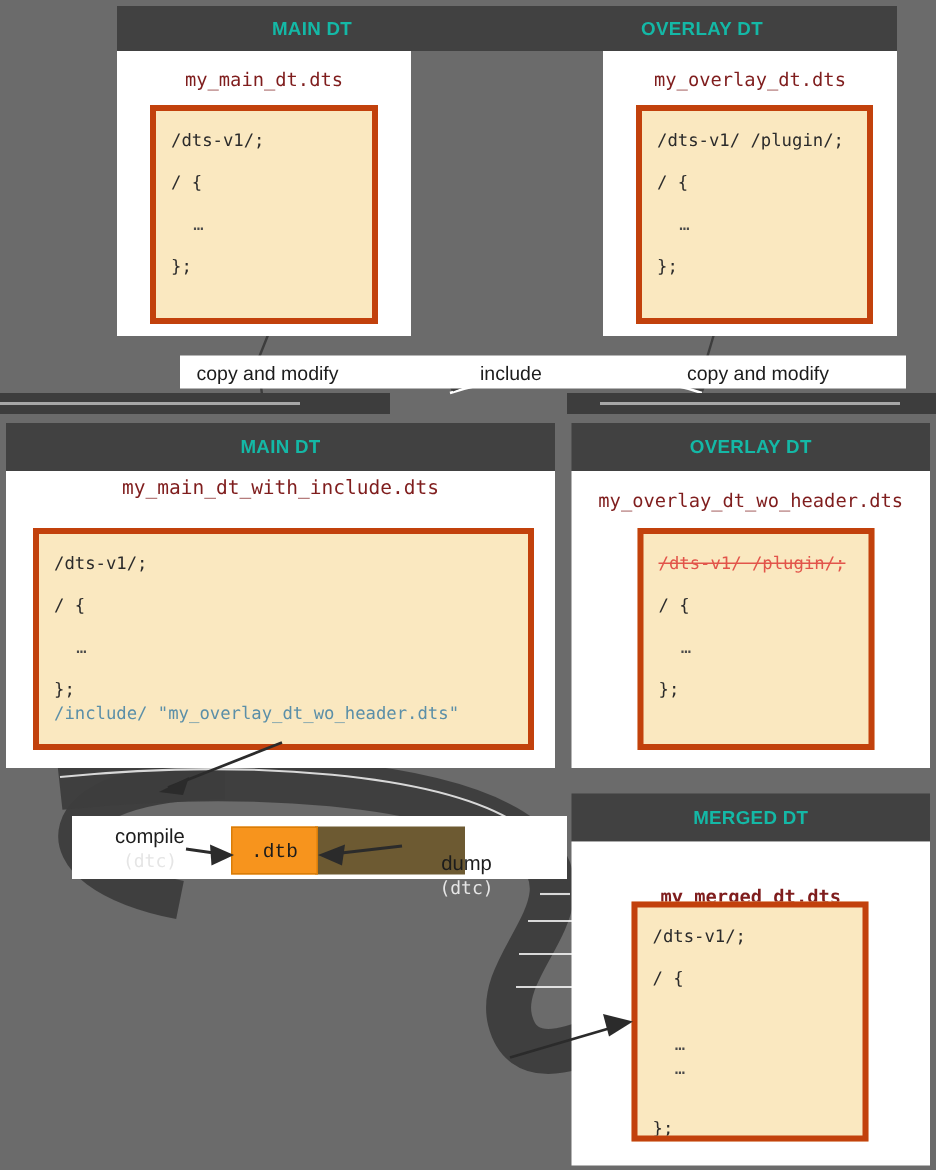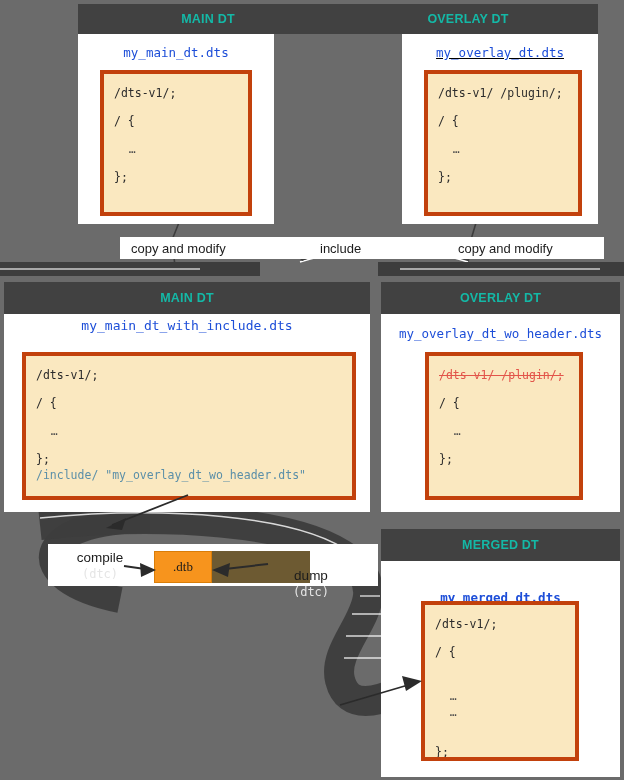--- a/index.html
+++ b/index.html
@@ -38,21 +38,21 @@
   }
 
   
   .panel {
     background: #ffffff;
   }
 
   .filename {
     font-family: "DejaVu Sans Mono", "Liberation Mono", monospace;
     font-size: 12.5px;
-    color: #1d4ed8;
+    color: #7f1d1d;
     text-align: center;
     white-space: nowrap;
   }
 
   
   .codebox {
     background: #fae8c0;
     border: 4px solid #c2410c;
     font-family: "DejaVu Sans Mono", "Liberation Mono", monospace;
     font-size: 11.5px;
@@ -101,21 +101,21 @@
   }
   .proc-label .sub {
     font-family: "DejaVu Sans Mono", "Liberation Mono", monospace;
     font-size: 12px;
     color: #e5e5e5;
   }
   .dtb {
     background: #f7941d;
     border: 1px solid #d97d08;
     color: #1c1c1c;
-    font-family: Liberation Serif, serif;
+    font-family: Liberation Mono, monospace;
     font-size: 13px;
     display: flex;
     align-items: center;
     justify-content: center;
   }
   .dtb-shadow {
     background: #6d5a32;
   }
 
   svg.overlay {
@@ -164,21 +164,21 @@
 <div class="abs panel" style="left:78px; top:34px; width:196px; height:190px;">
   <div class="filename" style="padding-top:11px;">my_main_dt.dts</div>
   <div class="abs codebox" style="left:22px; top:36px; width:152px; height:146px;">
     <div class="ln">/dts-v1/;</div>
     <div class="ln">/ {</div>
     <div class="ln dots">  …</div>
     <div class="ln">};</div>
   </div>
 </div>
 
-<div class="abs panel" style="left:402px; top:34px; width:196px; height:190px;text-decoration:underline;">
+<div class="abs panel" style="left:402px; top:34px; width:196px; height:190px;">
   <div class="filename" style="padding-top:11px;">my_overlay_dt.dts</div>
   <div class="abs codebox" style="left:22px; top:36px; width:158px; height:146px;">
     <div class="ln">/dts-v1/ /plugin/;</div>
     <div class="ln">/ {</div>
     <div class="ln dots">  …</div>
     <div class="ln">};</div>
   </div>
 </div>
 
 <div class="abs labelband" style="left:120px; top:237px; width:484px; height:22px;"></div>

